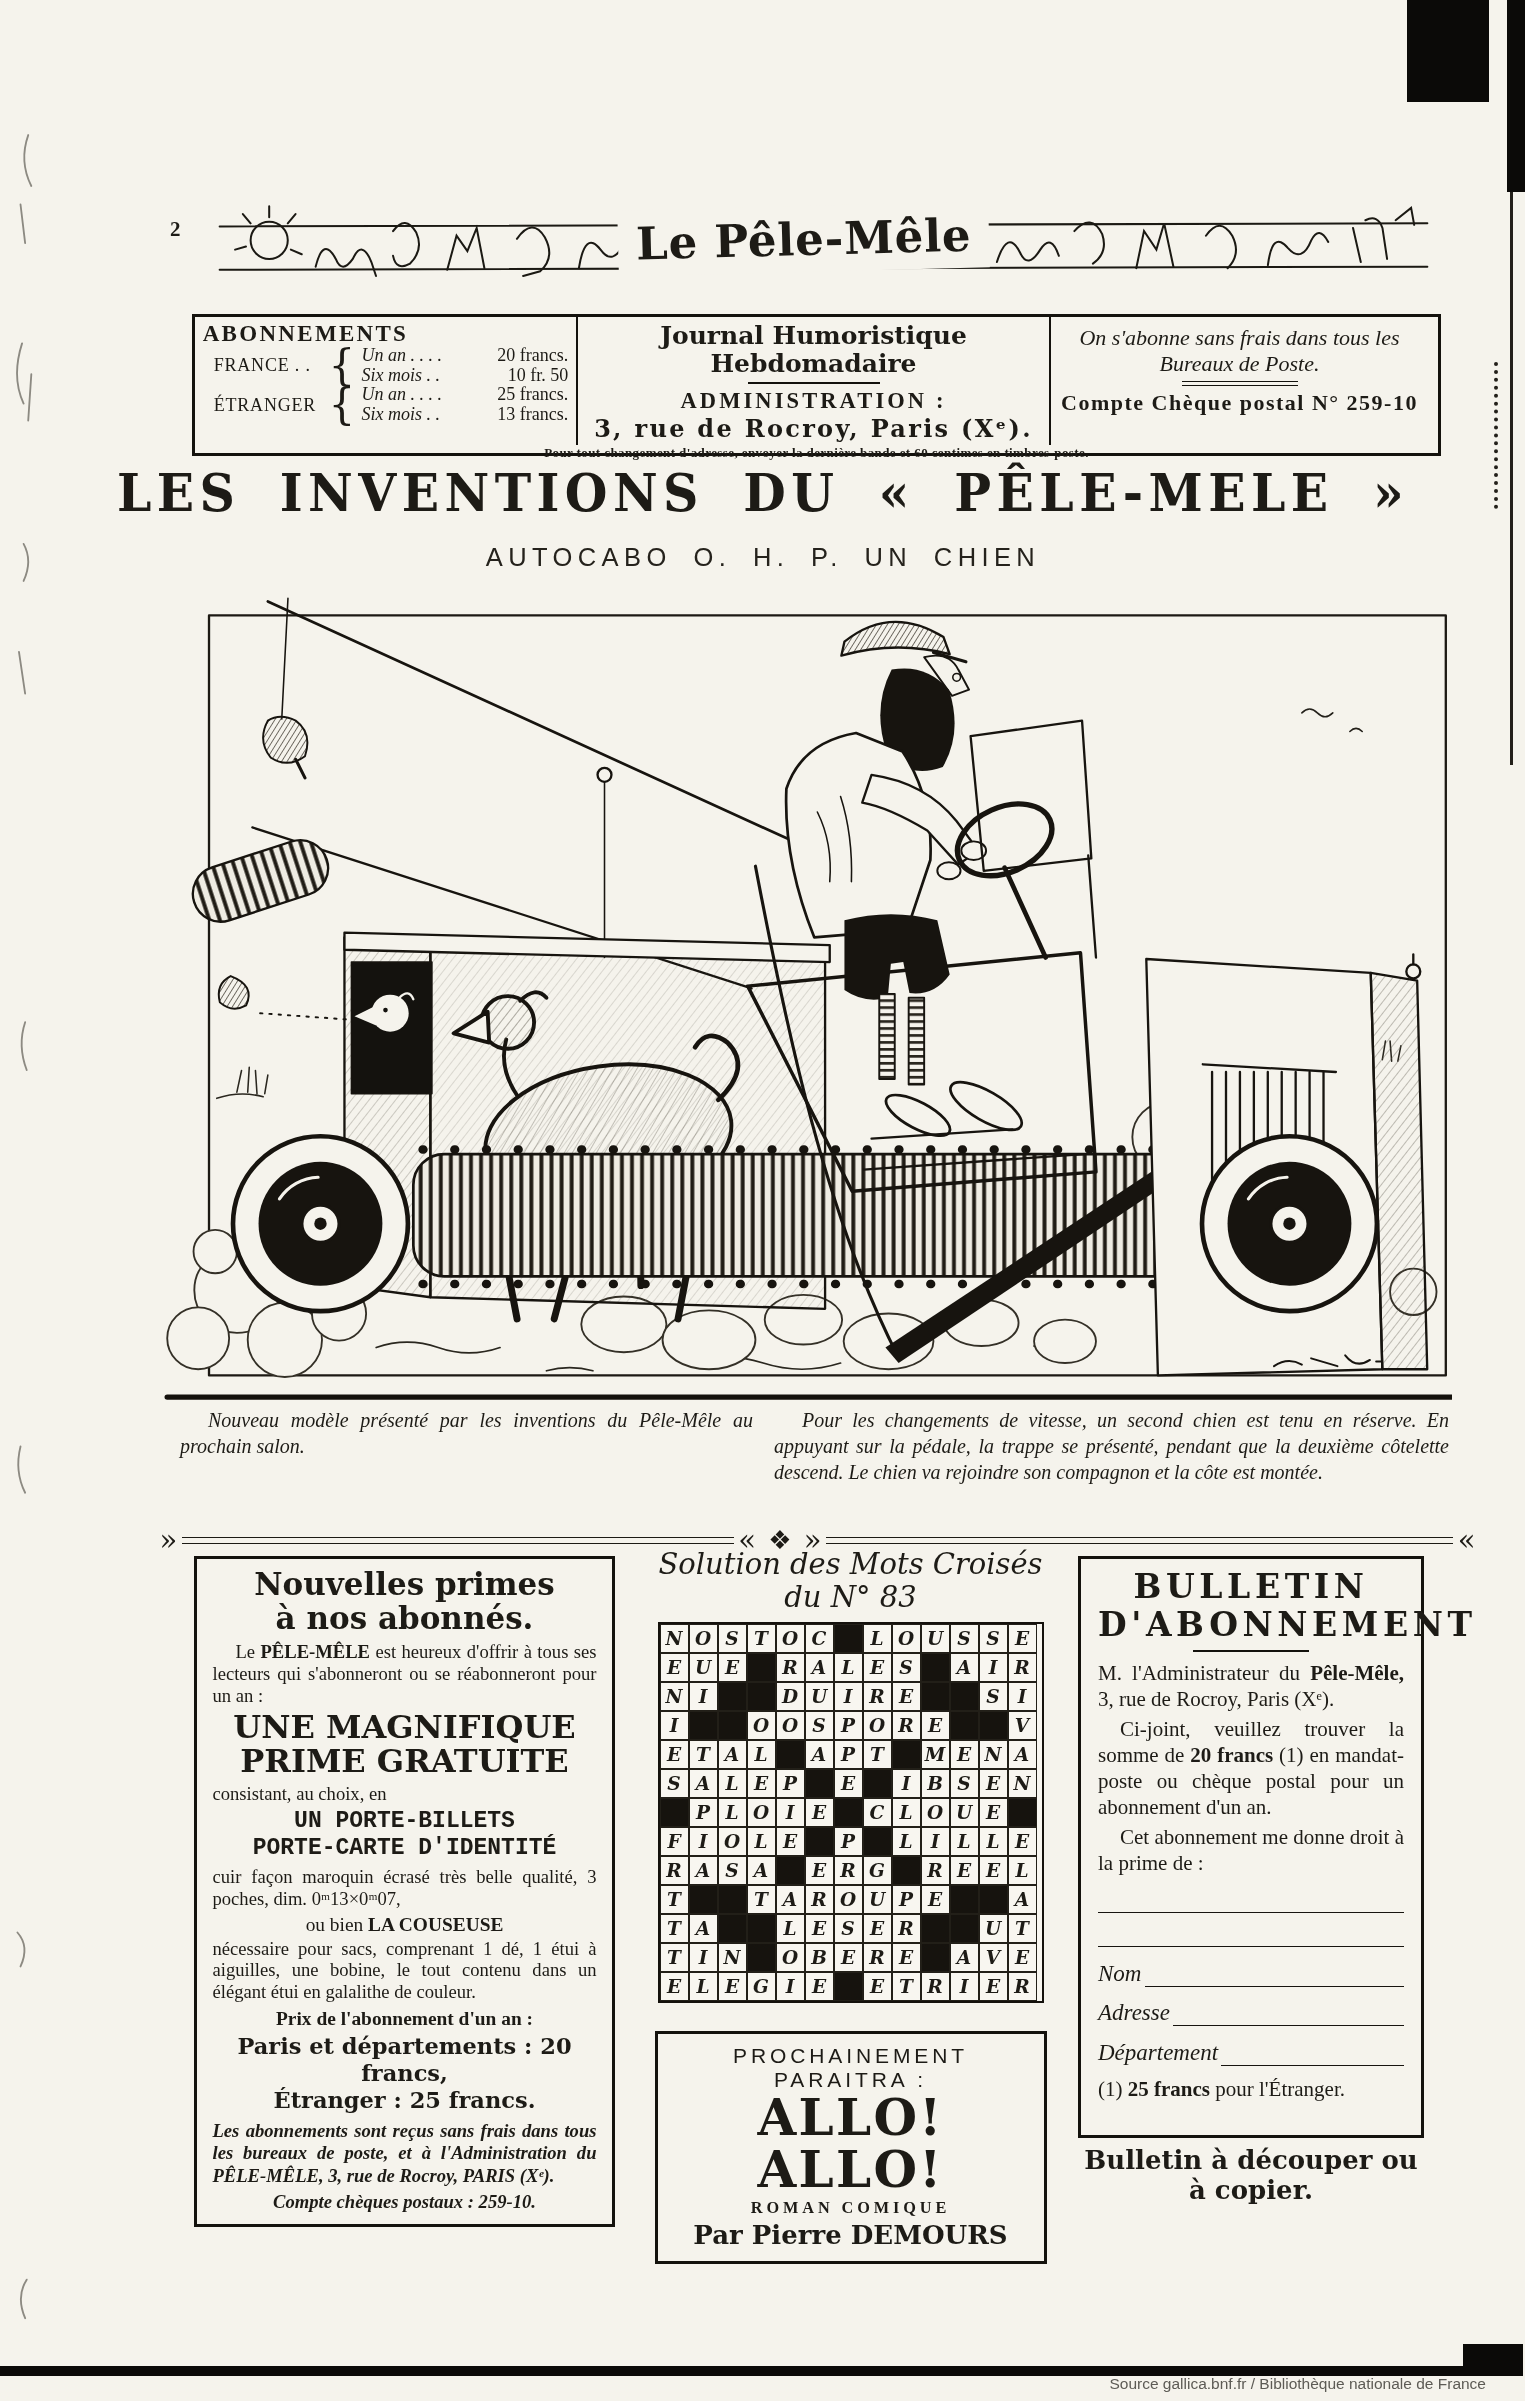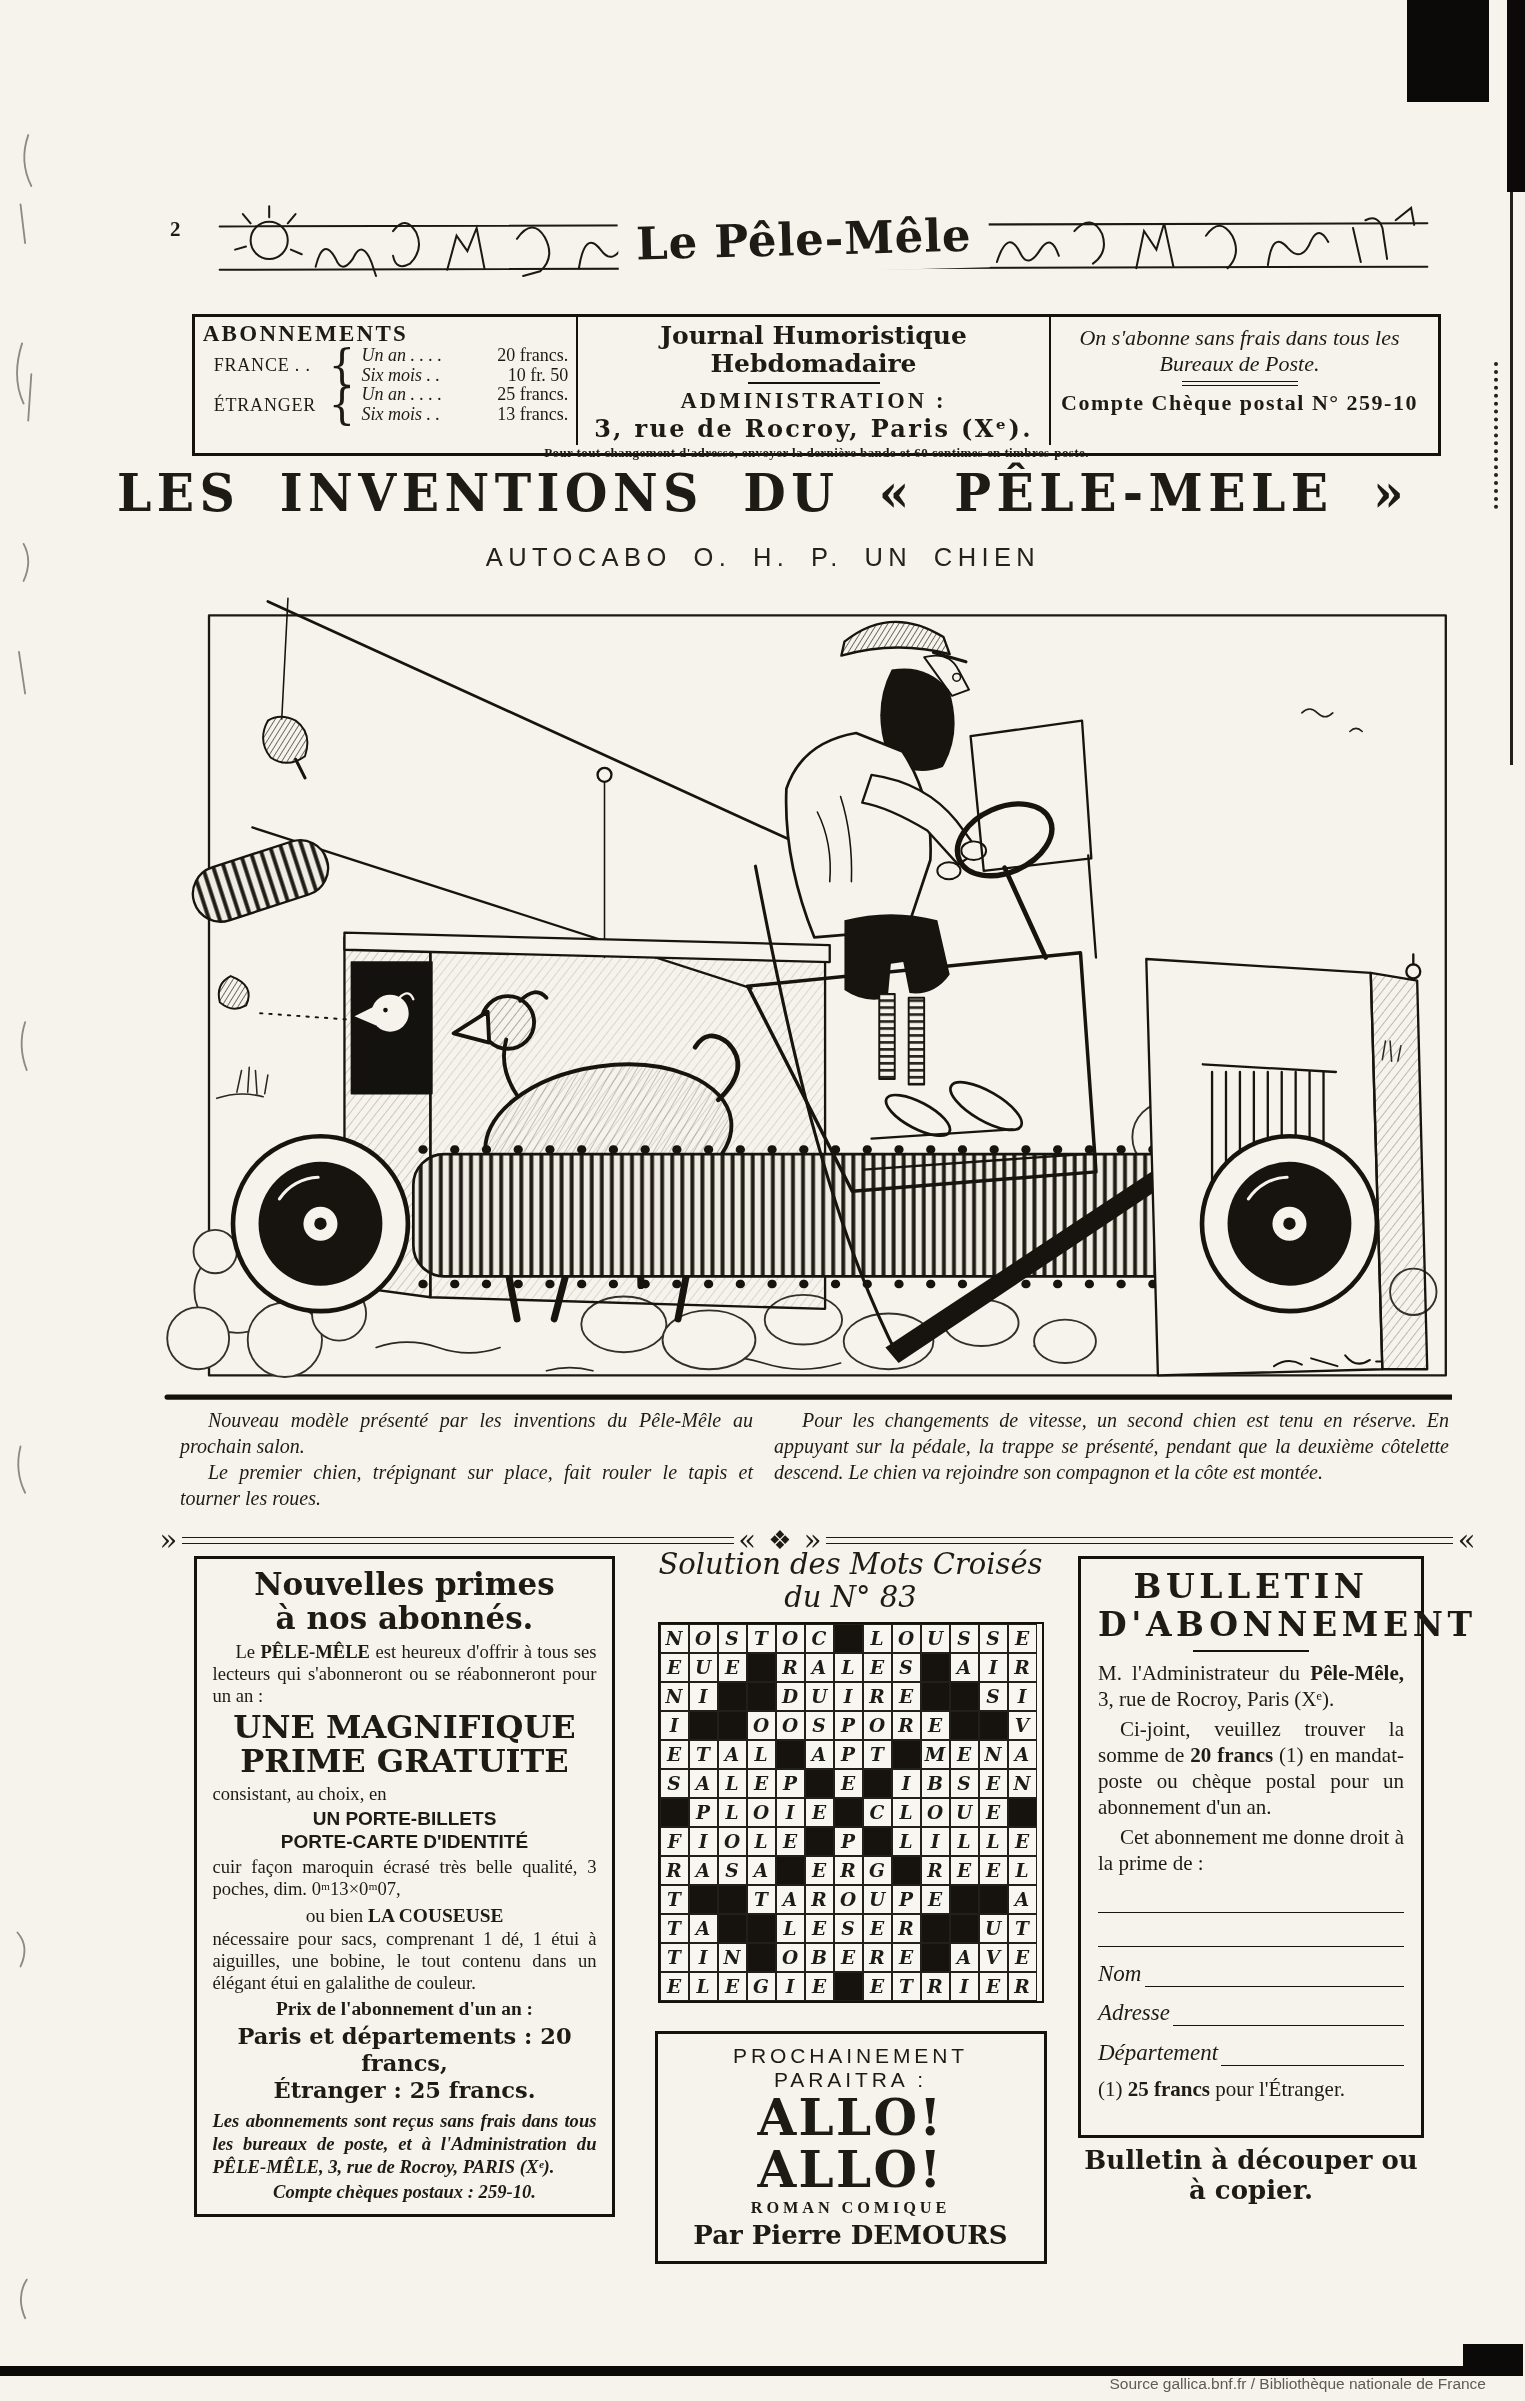--- a/index.html
+++ b/index.html
@@ -53,21 +53,21 @@
   .dv-l2{flex:100 0 0;}
   .dv-cap{font-size:29px;line-height:1;padding:0 4.6px;font-family:"DejaVu Serif",serif;}
   .dv-orn{font-size:26px;padding:0 7.7px;}
   
   .primes{left:194px;top:1556px;width:421px;border:3.1px solid #14120d;box-sizing:border-box;
           padding:7.7px 15.5px 11px;}
   .primes h2{margin:1.5px 0 6.2px;text-align:center;font-family:"DejaVu Serif",serif;font-size:31px;line-height:1.08;}
   .p-body{font-size:18.6px;line-height:1.17;text-align:justify;margin:0 0 4.6px;}
   .p-body.indent{text-indent:23px;}
   .p-big{text-align:center;font-family:"DejaVu Serif",serif;font-weight:bold;font-size:32px;line-height:1.05;margin:4.6px 0;}
-  .p-mid{text-align:center;font-family:Liberation Sans, sans-serif;font-weight:bold;font-size:19px;line-height:1.2;margin:3.1px 0;}
+  .p-mid{text-align:center;font-family:Liberation Mono, monospace;font-weight:bold;font-size:23px;line-height:1.2;margin:3.1px 0;}
   .p-center{text-align:center;font-size:19.4px;margin:1.5px 0;}
   .p-prices{text-align:center;font-weight:bold;font-size:22.5px;line-height:1.2;margin:3.1px 0;font-family:"DejaVu Serif",serif;}
   .p-italic{font-style:italic;font-weight:bold;font-size:18.6px;line-height:1.22;text-align:justify;margin:6.2px 0 0;}
   .p-italic-c{font-style:italic;font-weight:bold;font-size:18.6px;text-align:center;margin:3.1px 0 0;}
   .xwcol{left:639px;top:1548px;width:423px;text-align:center;}
   .xw-title{font-family:"DejaVu Serif",serif;font-style:italic;font-size:29px;line-height:1.15;}
   .xw-grid{display:grid;grid-template-columns:repeat(13,29px);grid-auto-rows:29px;
            border:2.3px solid #14110c;width:382px;margin:7.7px auto 0;background:#f8f6f0;}
   .xw-cell{border:0.8px solid #221f18;display:flex;align-items:center;justify-content:center;
            font-family:"DejaVu Serif",serif;font-style:italic;font-weight:bold;font-size:18.6px;}
@@ -347,21 +347,20 @@
         <circle cx="1480" cy="812" r="24" fill="#f5f3ec" stroke="#17140f" stroke-width="4"></circle>
         <circle cx="1480" cy="812" r="8" fill="#17140f"></circle>
       </g>
 
       <path d="M1460,996 q18,-12 36,-2 m12,-8 l34,10 m10,-14 q14,18 32,6 m8,2 l6,0" stroke="#17140f" stroke-width="2.6" fill="none"></path>
     </g>
   </svg>
 
   <div class="abs caption cap-left">
     <p>Nouveau modèle présenté par les inventions du Pêle-Mêle au prochain salon.</p>
-    <p>Le premier chien, trépignant sur place, fait rouler le tapis et tourner les roues.</p>
   </div>
   <div class="abs caption cap-right">
     <p>Pour les changements de vitesse, un second chien est tenu en réserve. En appuyant sur la pédale, la trappe se présenté, pendant que la deuxième côtelette descend. Le chien va rejoindre son compagnon et la côte est montée.</p>
   </div>
 
   <div class="abs divider">
     <span class="dv-cap">»</span>
     <span class="dv-line dv-l1"></span>
     <span class="dv-cap">«</span>
     <span class="dv-orn">❖</span>

